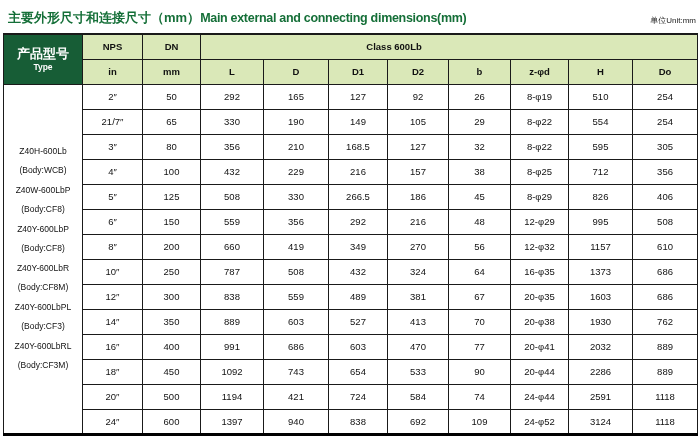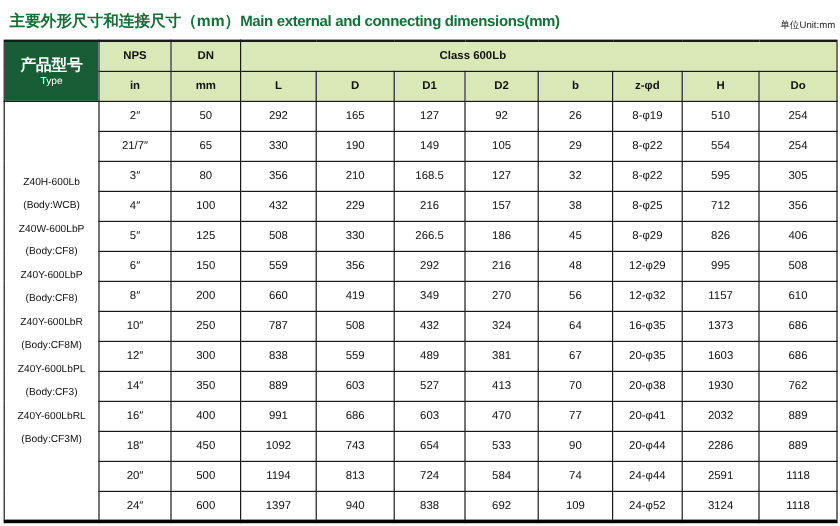--- a/index.html
+++ b/index.html
@@ -23,21 +23,21 @@
 
   table.dims{width:694px;margin-left:3px;border-collapse:collapse;table-layout:fixed;
     border:1px solid var(--border);border-top:2px solid var(--border);
     border-bottom:3px solid #000;}
   table.dims th,table.dims td{border:1px solid var(--border);text-align:center;
     vertical-align:middle;padding:0;overflow:hidden;white-space:nowrap;}
   thead th{background:var(--light-green);font-size:9.5px;font-weight:bold;color:#111;
     height:25px;}
   th.type-th{background:var(--dark-green);color:#fff;line-height:1.25;}
   th.type-th .zh{font-size:13px;font-weight:bold;display:block;}
-  th.type-th .en{font-size:8.5px;font-weight:normal;display:block;}
+  th.type-th .en{font-size:8.5px;font-weight:bold;display:block;}
   th.class-th .class-shift{display:inline-block;transform:translateX(-55px);}
 
   tbody td{background:#fff;font-size:9.5px;color:#111;height:25px;}
   td.type-cell{background:#fff;vertical-align:middle;}
   .type-lines{display:flex;flex-direction:column;justify-content:center;height:100%;}
   .type-lines div{font-size:8.5px;line-height:19.5px;color:#111;text-align:center;}
 </style>
 </head>
 <body>
 
@@ -244,21 +244,21 @@
           <td>533</td>
           <td>90</td>
           <td>20-φ44</td>
           <td>2286</td>
           <td>889</td>
         </tr>
         <tr>
           <td>20″</td>
           <td>500</td>
           <td>1194</td>
-          <td>813</td>
+          <td>421</td>
           <td>724</td>
           <td>584</td>
           <td>74</td>
           <td>24-φ44</td>
           <td>2591</td>
           <td>1118</td>
         </tr>
         <tr>
           <td>24″</td>
           <td>600</td>

